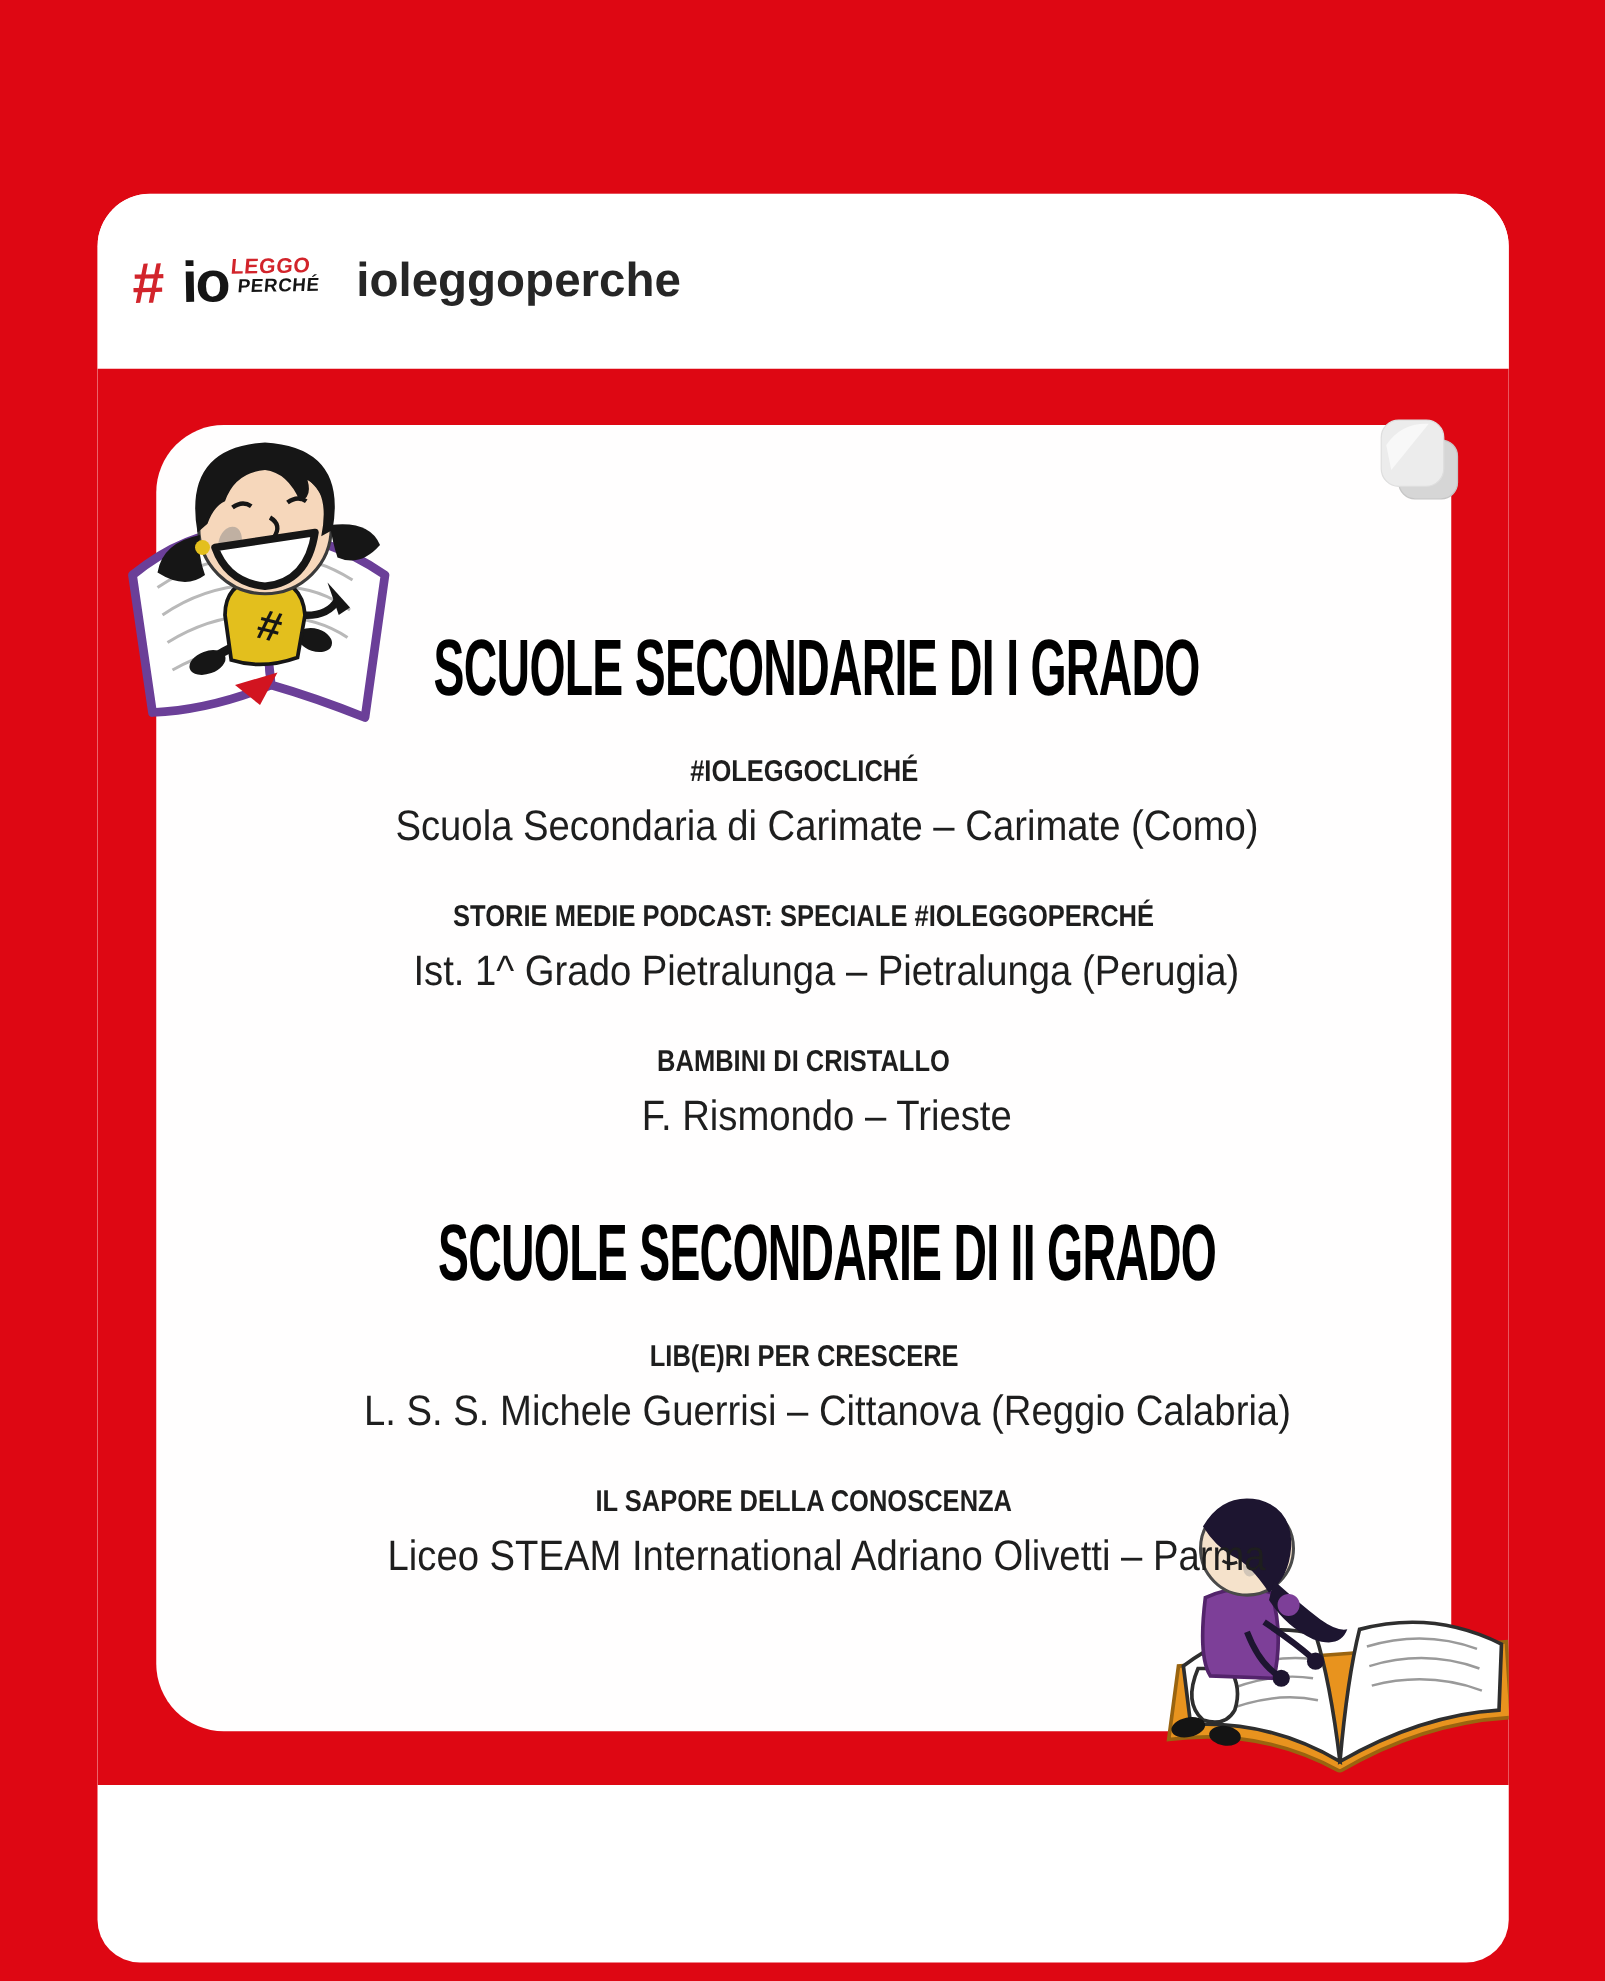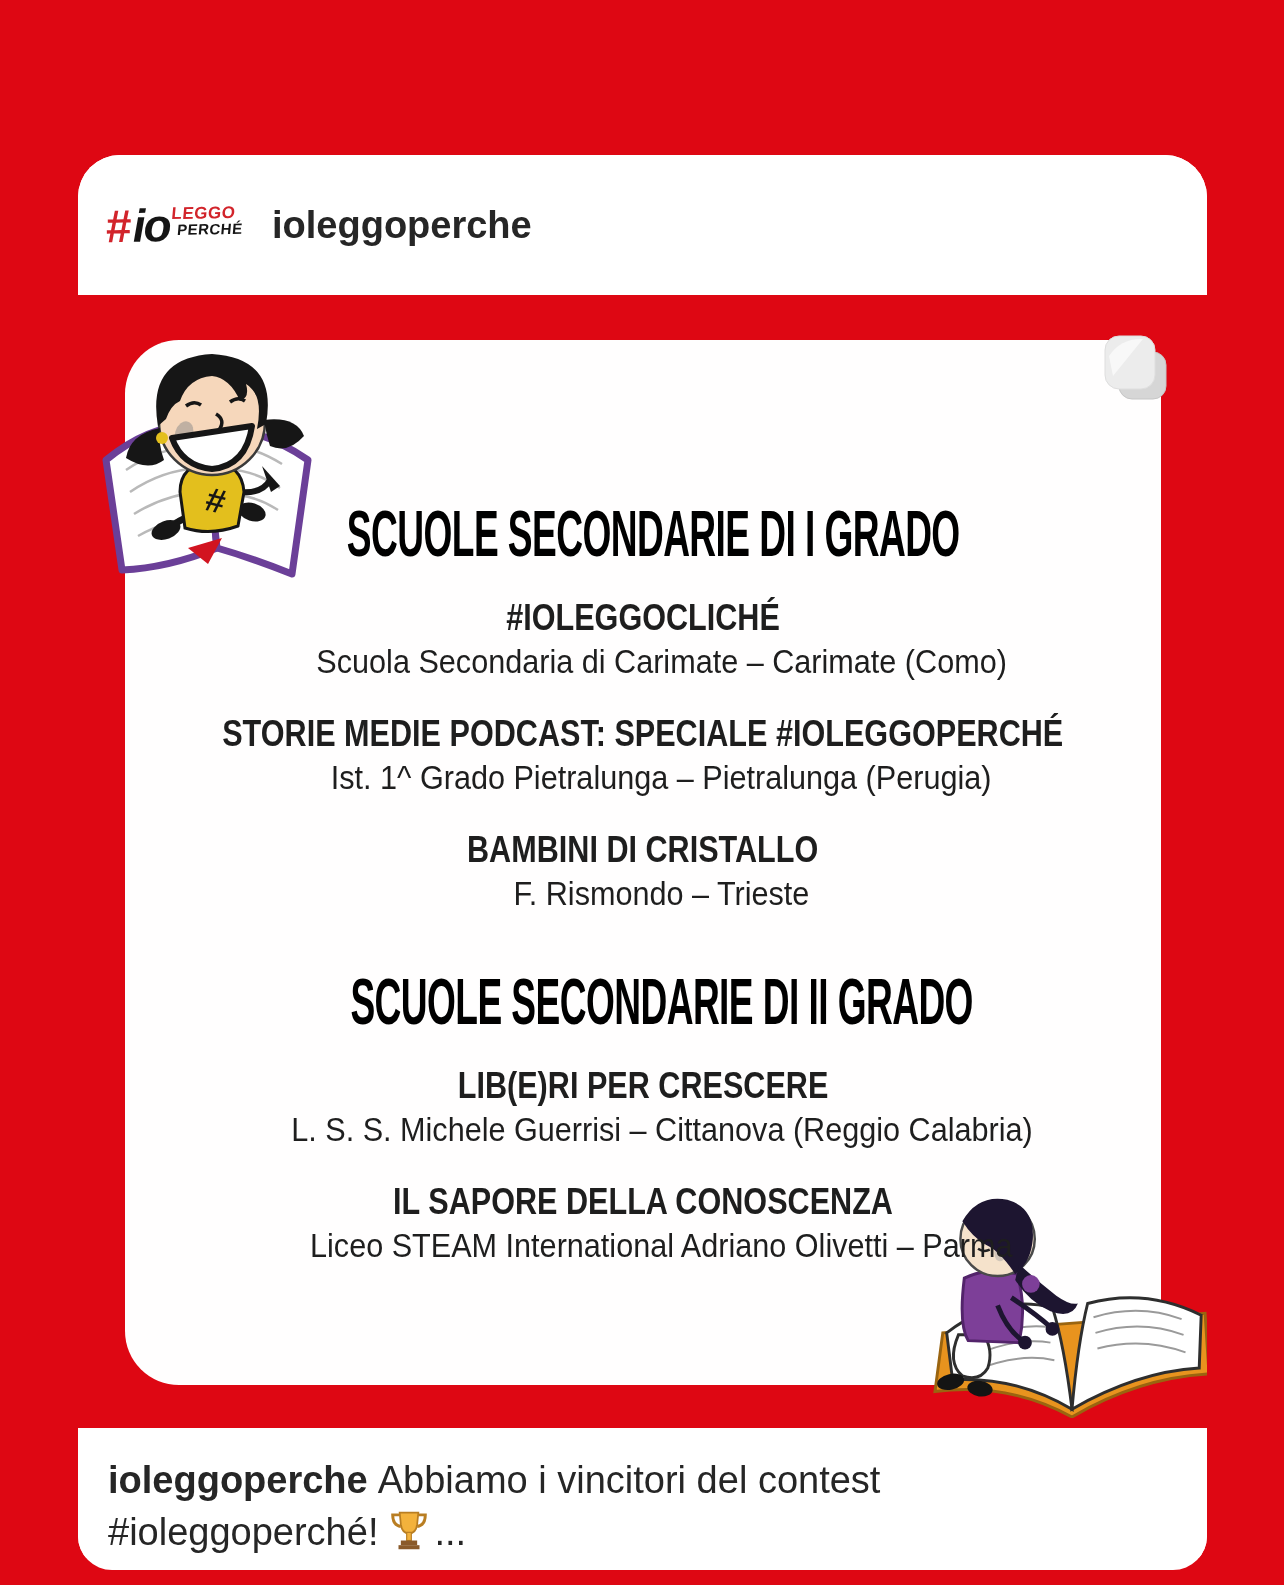--- a/index.html
+++ b/index.html
@@ -11,38 +11,38 @@
   }
   
   .post-card{
     position:absolute;left:78px;top:155px;width:1129px;height:1415px;
     background:#ffffff;border-radius:42px 42px 34px 34px;overflow:hidden;
   }
   
   .post-header{height:140px;display:flex;align-items:center;padding:0 28px;background:#fff;}
   .logo{display:flex;align-items:flex-start;transform:rotate(-1deg);}
   .logo-hash{font-size:46px;font-weight:700;color:#d2242b;line-height:52px;}
-  .logo-io{font-size:46px;font-weight:700;color:#151515;line-height:52px;letter-spacing:-2px;margin-left:1px;font-style:italic;}
+  .logo-io{font-size:46px;font-weight:700;color:#151515;line-height:52px;letter-spacing:-2px;margin-left:14px;}
   .logo-stack{display:flex;flex-direction:column;margin:6px 0 0 2px;transform:skewX(-6deg);}
   .logo-leggo{font-size:17px;font-weight:700;color:#d2242b;line-height:17px;letter-spacing:.5px;}
   .logo-perche{font-size:15px;font-weight:700;color:#151515;line-height:15px;margin-left:7px;letter-spacing:.5px;}
   .header-username{font-size:38px;font-weight:700;color:#262626;margin-left:28px;}
   
   .post-image{position:relative;height:1133px;background:#de0713;}
   .inner-card{
     position:absolute;left:47px;top:45px;width:1036px;height:1045px;
     background:#fffefe;border-radius:54px;
   }
   .inner-content{text-align:center;padding-top:158px;color:#1e1e1e;}
   .cx{display:inline-block;white-space:nowrap;}
   .sec-heading{margin:0 0 26px;font-weight:700;color:#000000;font-size:64px;line-height:72px;}
   .sec-heading .cx{transform:scaleX(0.58);letter-spacing:-1px;}
   .sec-heading.second{margin-top:52px;}
   .entry{margin-bottom:30px;}
-  .entry-title{font-size:36px;font-weight:700;line-height:44px;}
+  .entry-title{font-size:24px;font-weight:700;line-height:44px;}
   .entry-title .cx{transform:scaleX(0.85);}
   .entry-school{font-size:34px;font-weight:400;line-height:42px;padding-left:37px;}
   .entry-school .cx{transform:scaleX(0.9);}
   
   .carousel-icon{position:absolute;top:-6px;right:-8px;width:66px;height:70px;}
   
   .illu-top-left{position:absolute;left:-26px;top:2px;width:222px;height:240px;}
   .illu-bottom-right{position:absolute;right:-54px;bottom:-33px;width:288px;height:230px;}
   
   .post-caption{padding:26px 30px 0;background:#fff;}
@@ -163,26 +163,14 @@
         </div>
         <div class="entry">
           <div class="entry-title"><span class="cx">IL SAPORE DELLA CONOSCENZA</span></div>
           <div class="entry-school"><span class="cx">Liceo STEAM International Adriano Olivetti – Parma</span></div>
         </div>
       </div>
 
     </div>
   </div>
 
-  <div class="post-caption">
-    <div class="caption-text">
-      <span class="caption-username">ioleggoperche</span><span>Abbiamo i vincitori del contest #ioleggoperché!</span><svg class="trophy" viewBox="0 0 36 36">
-        <path d="M10,3 H26 L25,13 Q24,21 18,21 Q12,21 11,13 Z" fill="#f3b23c" stroke="#b97e22" stroke-width="1.5"></path>
-        <path d="M10,5 H4 Q4,14 11,15" fill="none" stroke="#b97e22" stroke-width="2.5"></path>
-        <path d="M26,5 H32 Q32,14 25,15" fill="none" stroke="#b97e22" stroke-width="2.5"></path>
-        <rect x="16" y="20" width="4" height="7" fill="#f3b23c" stroke="#b97e22" stroke-width="1"></rect>
-        <path d="M11,27 H25 V31 H11 Z" fill="#8a5a2a"></path>
-        <rect x="9" y="31" width="18" height="3.5" fill="#8a5a2a"></rect>
-      </svg><span class="caption-more">...</span>
-    </div>
-  </div>
 
 </div>
 
 </body></html>

